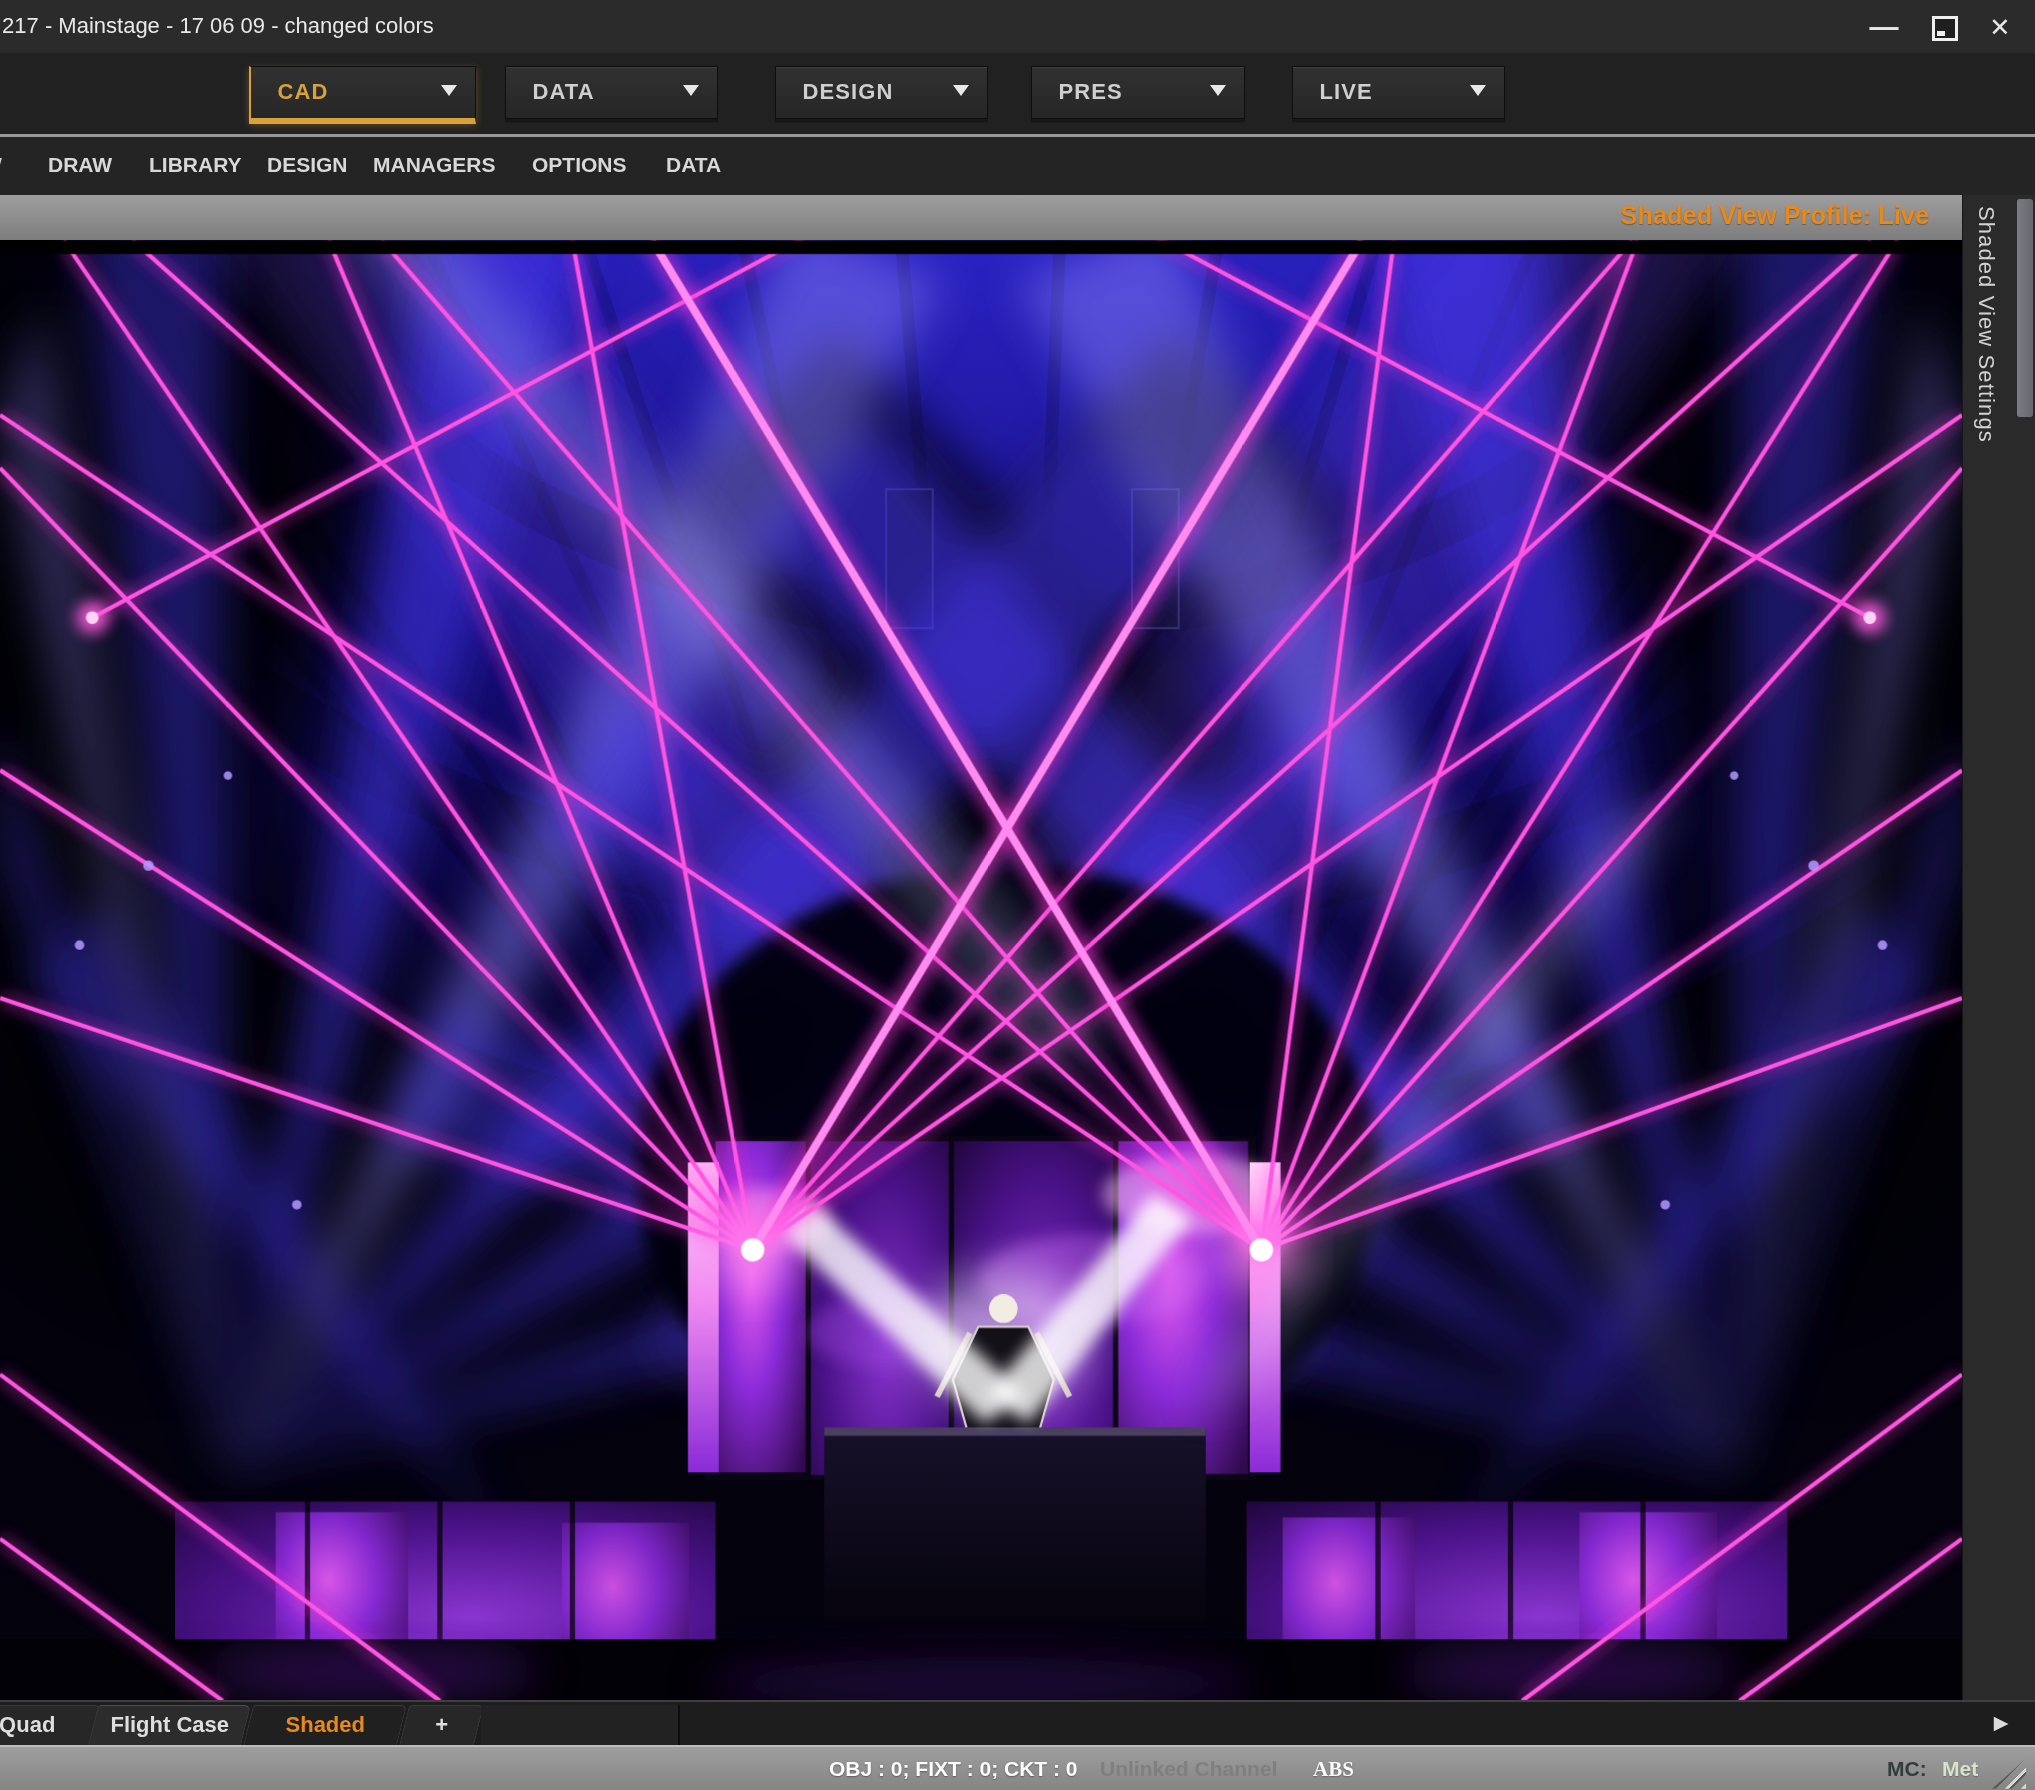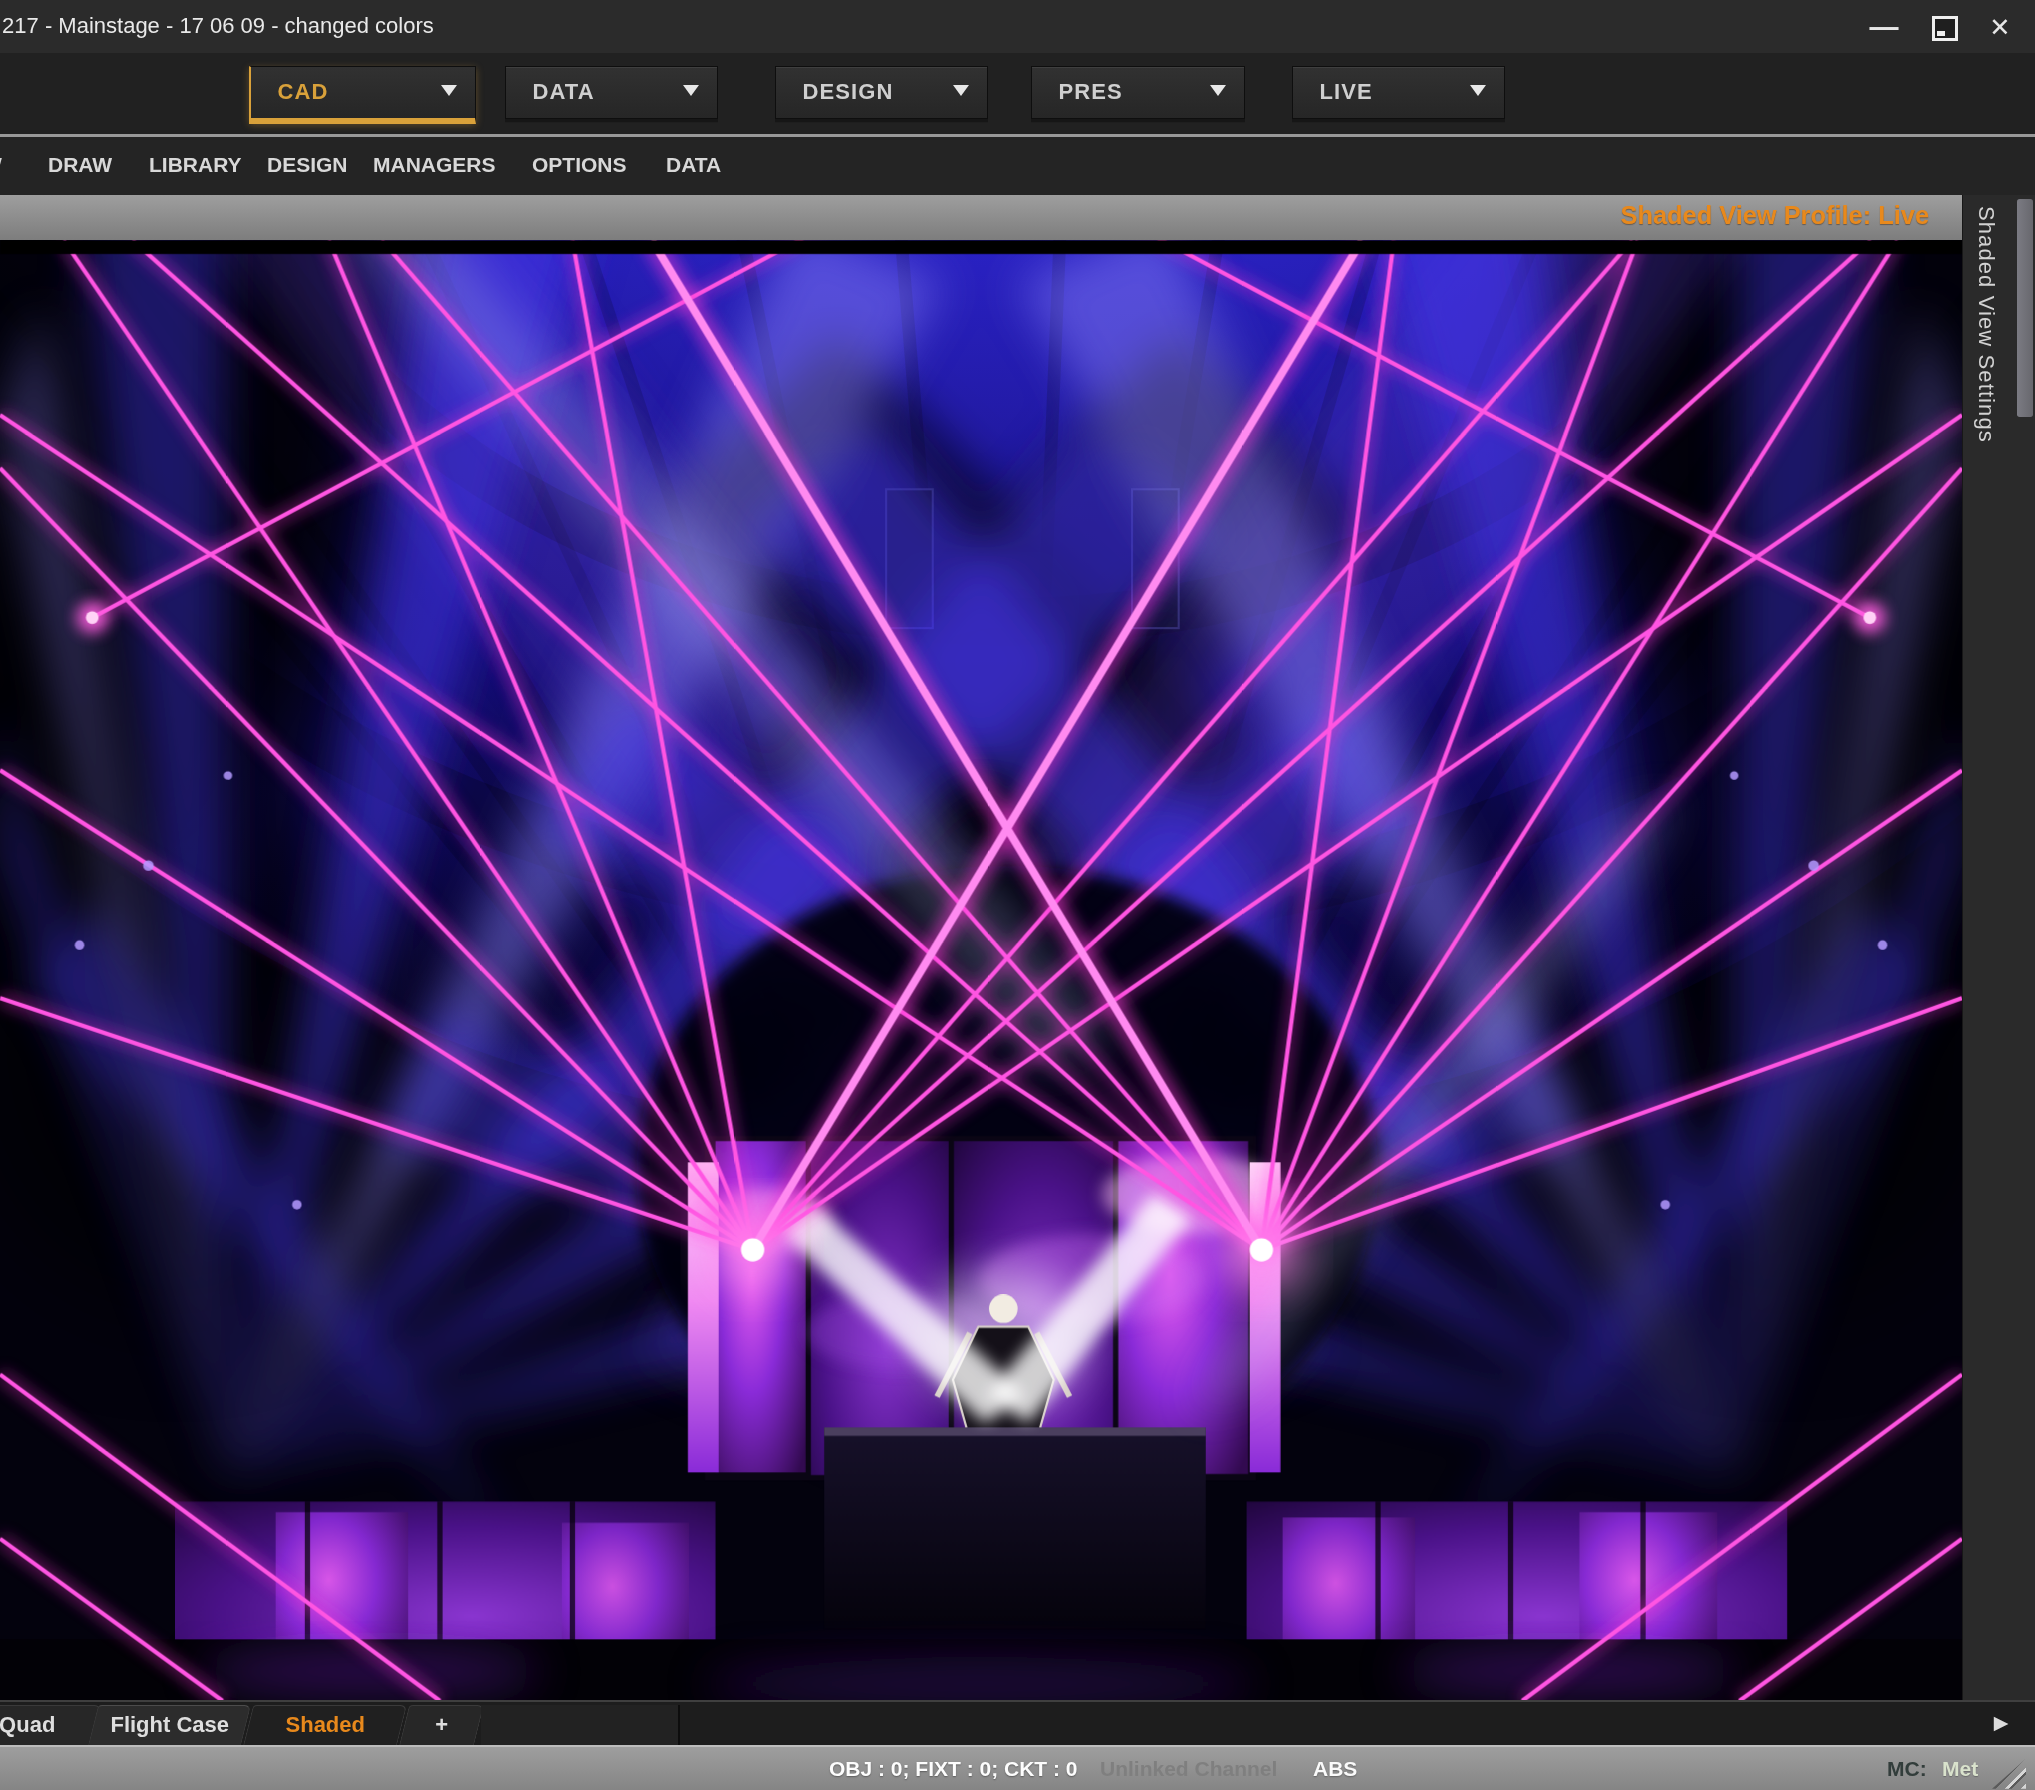--- a/index.html
+++ b/index.html
@@ -64,21 +64,21 @@
   #vtab-shaded .vl{color:var(--accent);}
   #vtab-plus{left:404px;width:75px;}
   #tabstrip-ext{left:481px;top:3.2px;width:197px;height:41px;background:#222;border-right:2.1px solid #0d0d0d;}
   #tab-scroll-right{left:1989px;top:7.4px;font-size:24.4px;color:#dcdcdc;}
 
   
   #statusbar{left:0;top:1745px;width:2035px;height:46px;background:linear-gradient(#9e9e9e,#848484);border-top:2.1px solid #bdbdbd;box-sizing:border-box;}
   .st{top:9.5px;font-size:21px;font-weight:700;white-space:nowrap;}
   #st-counts{left:829px;color:#fdfdfd;text-shadow:0 1.1px 1.6px rgba(0,0,0,.35);}
   #st-ghost{left:1100px;color:#7f7f7f;}
-  #st-abs{left:1313px;color:#fafafa;text-shadow:0 1.1px 1.6px rgba(0,0,0,.3);}
+  #st-abs{left:1313px;color:#fafafa;text-shadow:0 1.1px 1.6px rgba(0,0,0,.3);font-family:Liberation Serif, serif;}
   #st-mc{left:1887px;color:#323d3b;}
   #st-mcv{left:1942px;color:#d9e2cc;text-shadow:0 1.1px 1.1px rgba(0,0,0,.25);text-align:right;}
   #grip{left:1992px;top:11.7px;width:34px;height:30px;
         background:repeating-linear-gradient(135deg,rgba(0,0,0,0) 0 6.4px,#d6d6d6 6.4px 9.5px,#5a5a5a 9.5px 11.7px);
         clip-path:polygon(100% 0,100% 100%,0 100%);}
 </style>
 </head>
 <body>
 
 <div class="abs" id="titlebar">

